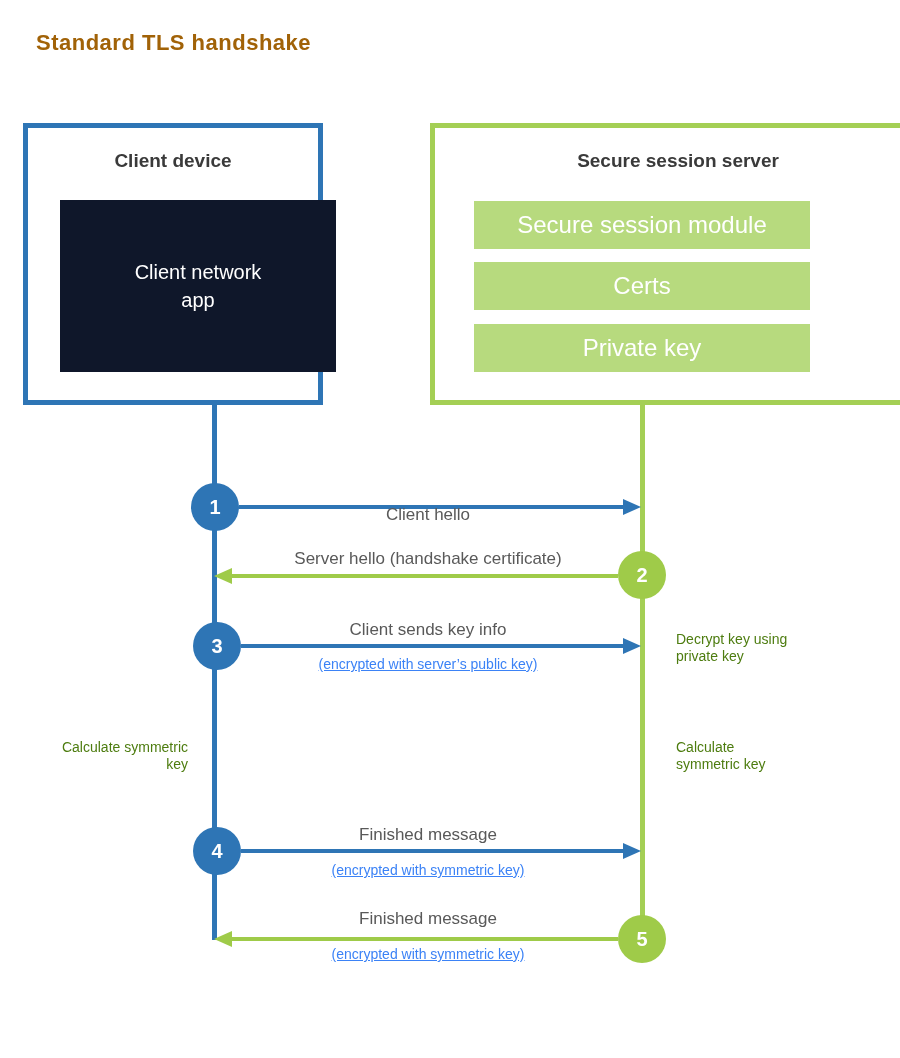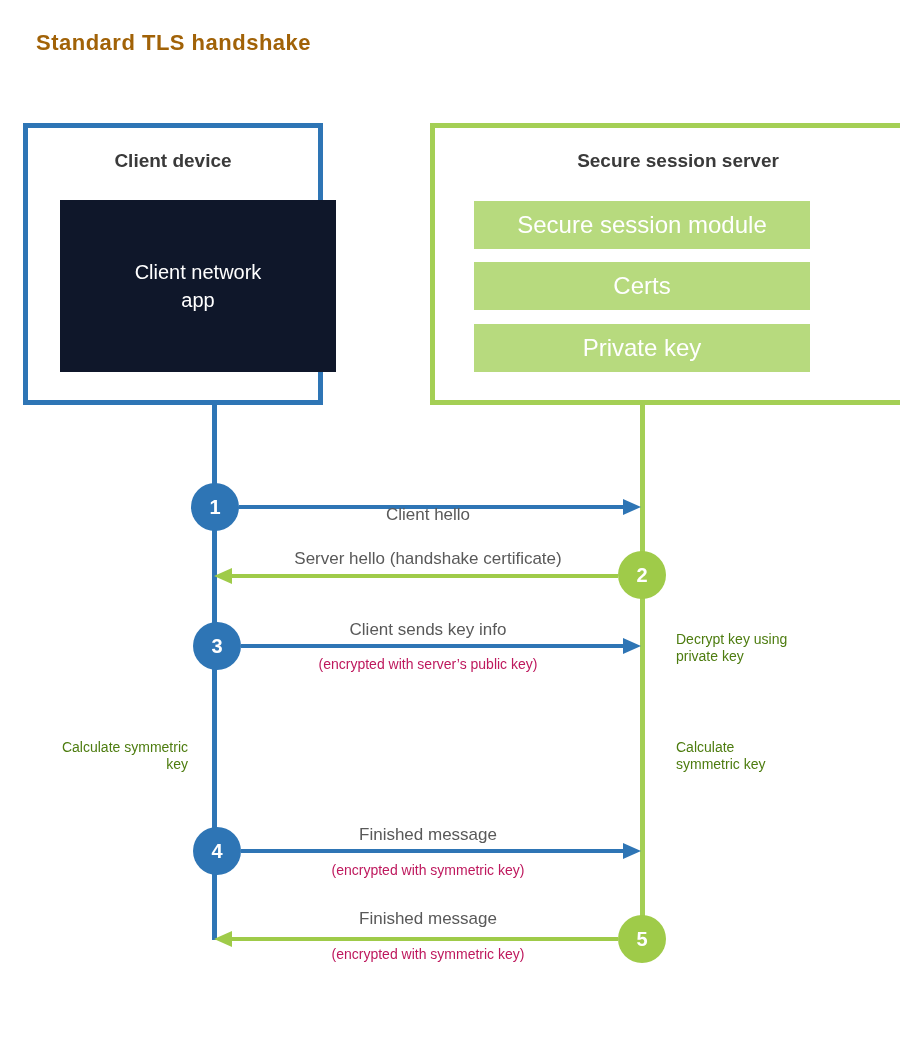--- a/index.html
+++ b/index.html
@@ -127,22 +127,23 @@
     white-space: nowrap;
     font-size: 17px;
     color: #595959;
     z-index: 2;
   }
   .msg-sublabel {
     left: 428px;
     transform: translateX(-50%);
     white-space: nowrap;
     font-size: 14px;
-    color: #be185d;
+    color: #3b82f6;
     z-index: 2;
+    text-decoration: underline;
   }
   .l1 { top: 479px; margin-top: 26px; }
   .l2 { top: 549px; }
   .l3 { top: 620px; }  .l3s { top: 656px; }
   .l4 { top: 825px; }  .l4s { top: 862px; }
   .l5 { top: 909px; }  .l5s { top: 946px; }
 
   
   .side-note {
     font-size: 14px;

